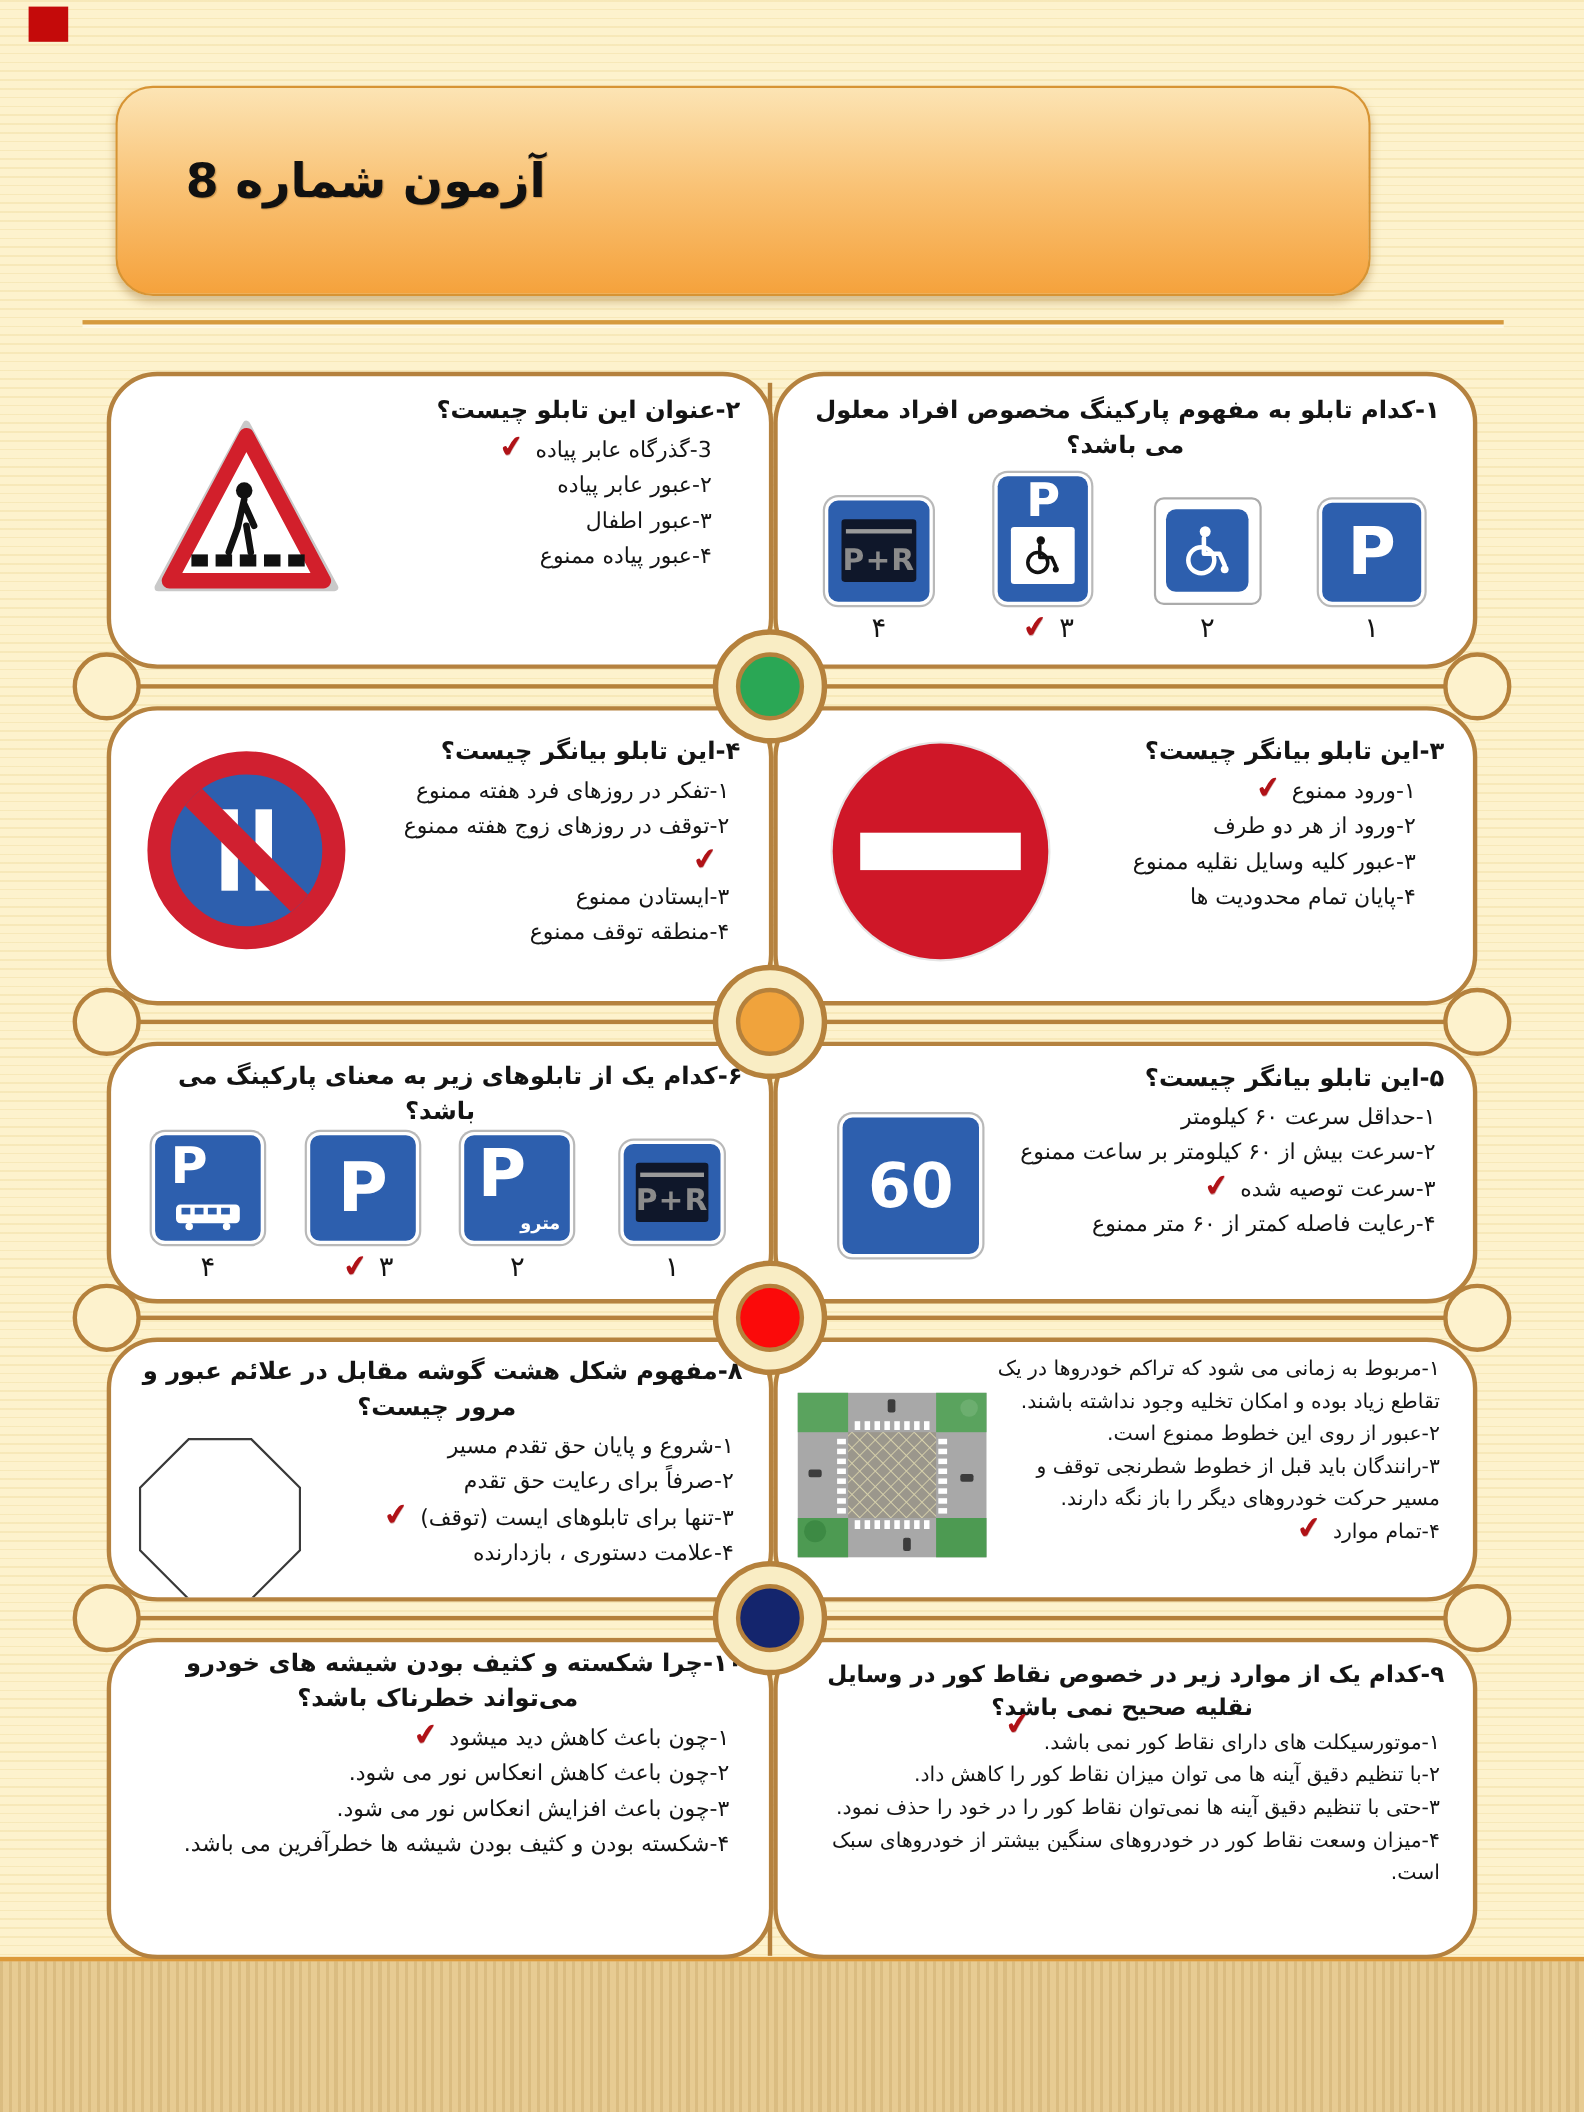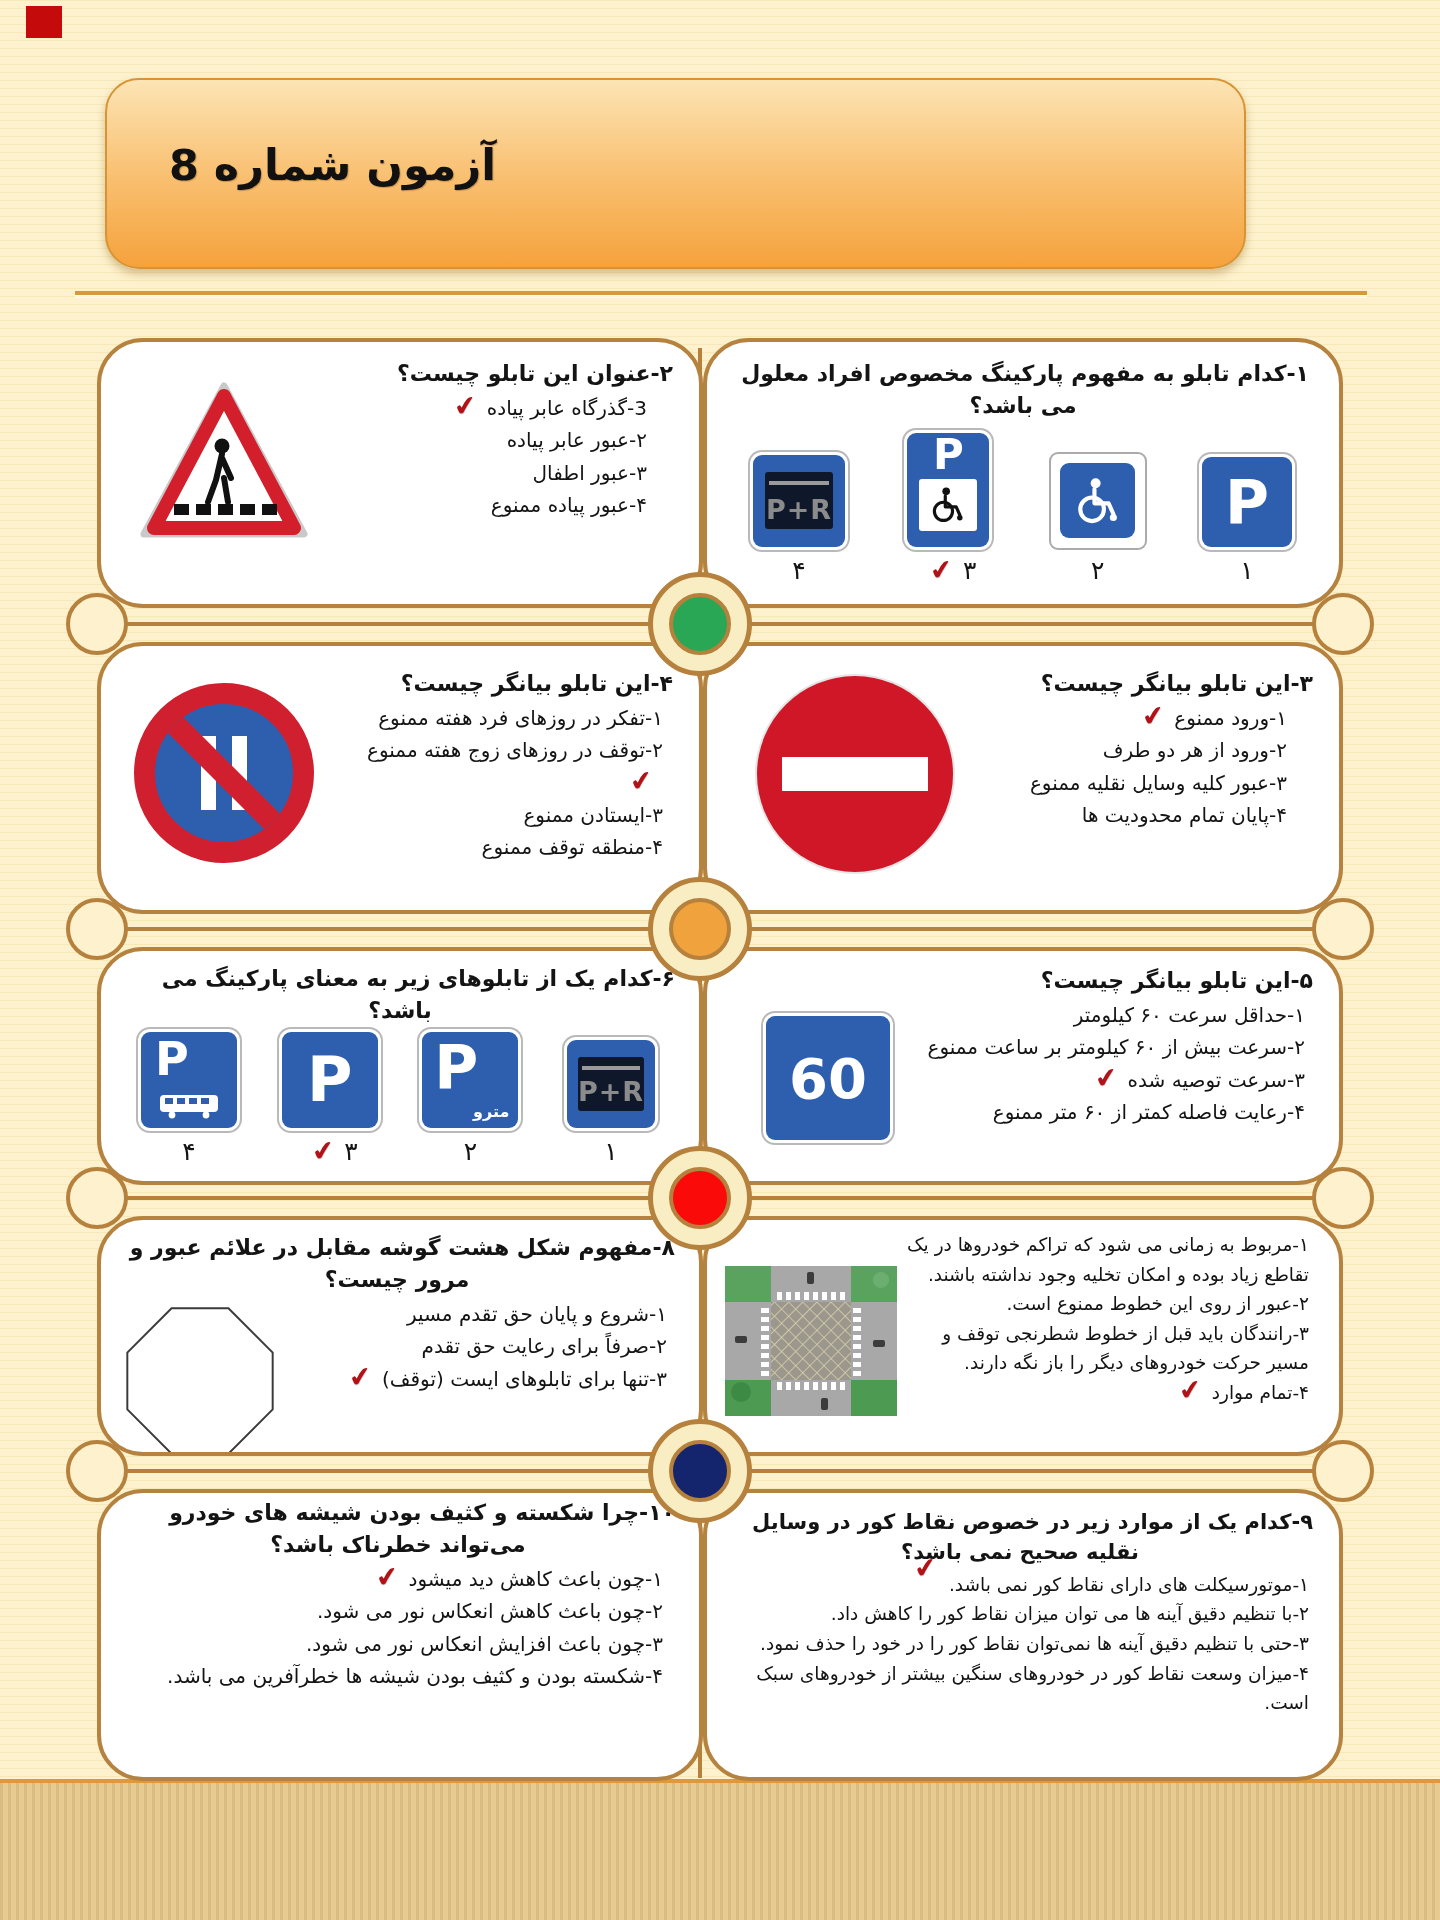--- a/index.html
+++ b/index.html
@@ -358,20 +358,21 @@
       <div class="qtitle c">مرور چیست؟</div>
       <div class="float-img" style="margin-top:6px;">
         <svg width="158" height="158" viewBox="0 0 200 200">
           <polygon points="64,8 136,8 192,64 192,136 136,192 64,192 8,136 8,64" fill="#fff" stroke="#3a3a3a" stroke-width="2.5"></polygon>
         </svg>
       </div>
       <div class="opts" style="padding-right:8px;">
         <div class="opt">۱-شروع و پایان حق تقدم مسیر</div>
         <div class="opt">۲-صرفاً برای رعایت حق تقدم</div>
         <div class="opt"><span>۳-تنها برای تابلوهای ایست (توقف)</span><span class="chk">✔</span></div>
+        <div class="opt">۴-علامت دستوری ، بازدارنده</div>
       </div>
     </div>
   </div>
 
   <div class="box" style="left:703px;top:1489px;width:632px;height:284px;">
     <div style="padding:14px 26px 0 20px;">
       <div class="qtitle" style="font-size:21px;text-align:right;">۹-کدام یک از موارد زیر در خصوص نقاط کور در وسایل</div>
       <div class="qtitle c" style="font-size:21px;">نقلیه صحیح نمی باشد؟</div>
       <div style="padding-right:4px;margin-top:2px;">
         <div class="opt sm"><span>۱-موتورسیکلت های دارای نقاط کور نمی باشد.</span><span class="chk raised">✔</span></div>

